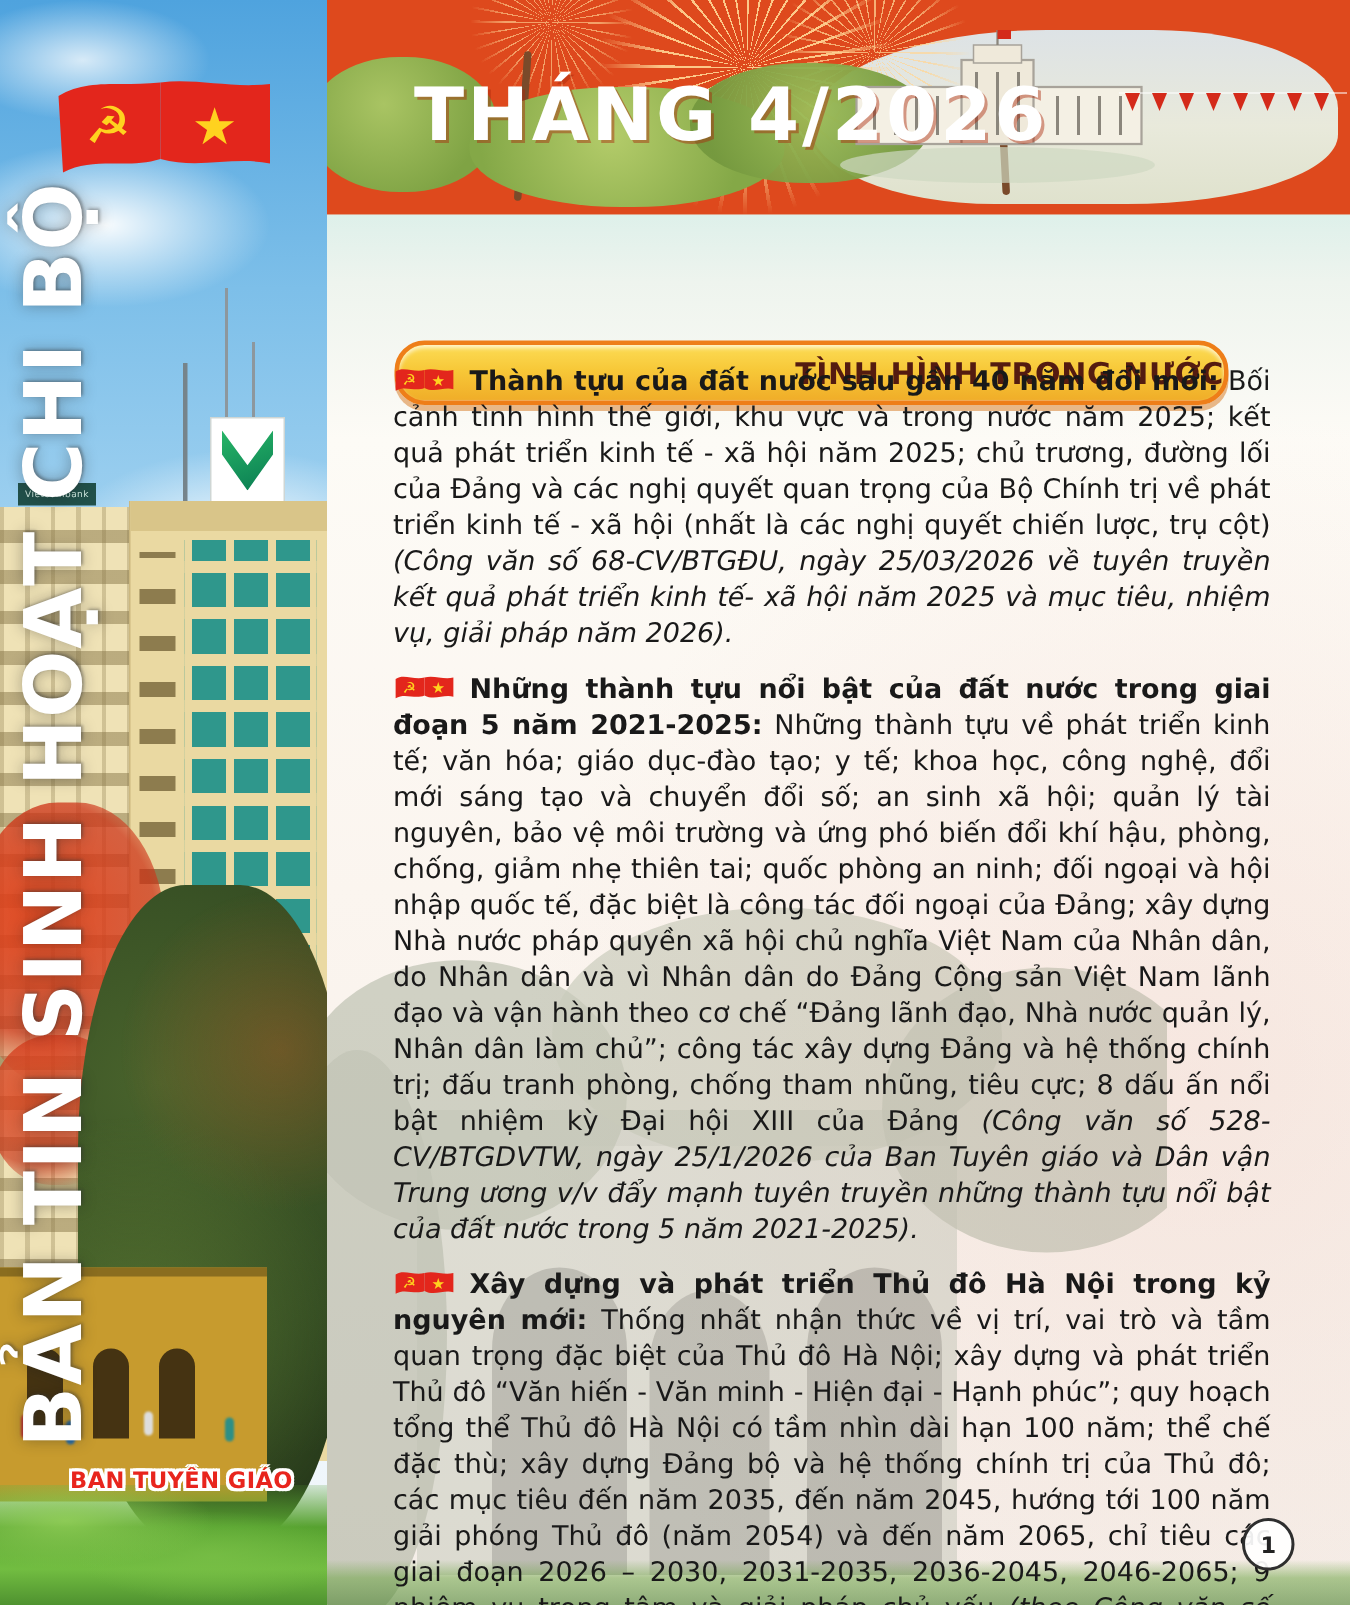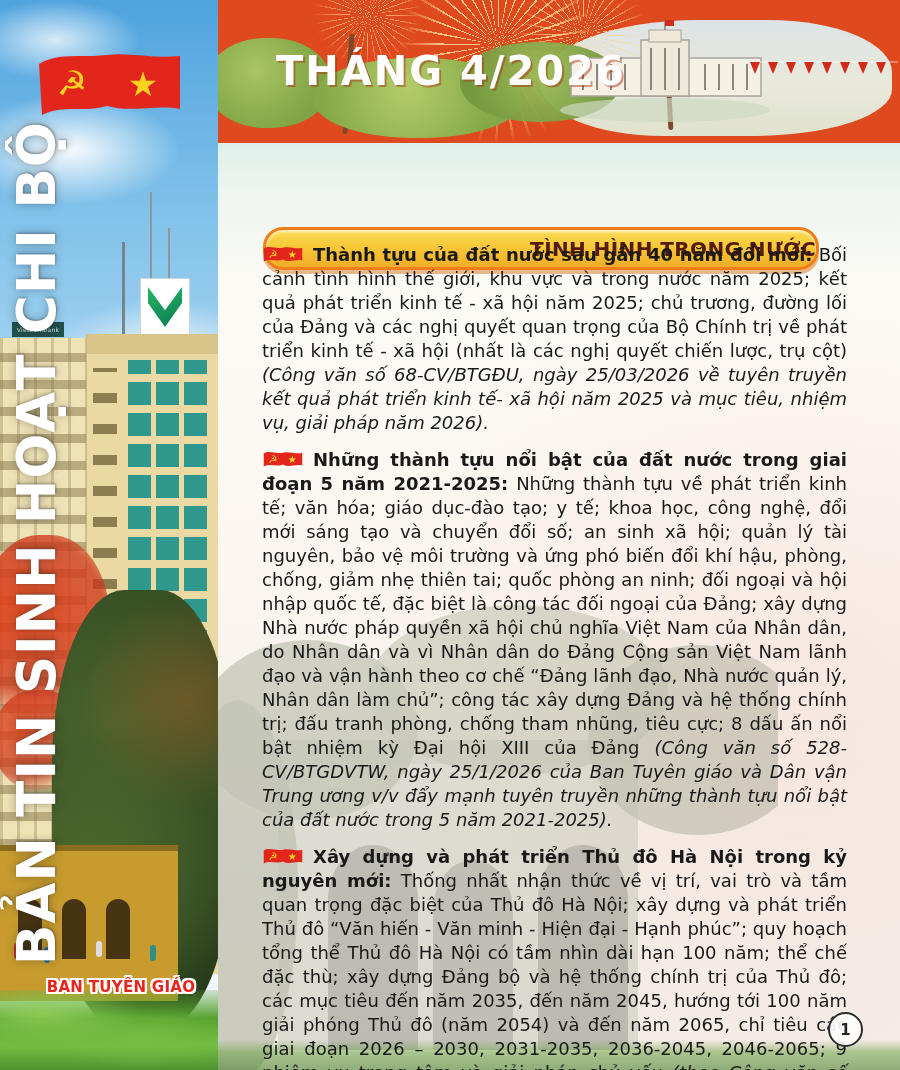--- a/index.html
+++ b/index.html
@@ -78,21 +78,21 @@
   .bu1{left:180px;top:-55px;width:200px;height:200px;}
   .bu2{left:300px;top:-30px;width:130px;height:130px;opacity:.8;}
   .bu3{left:95px;top:-40px;width:110px;height:110px;opacity:.7;}
   .hblob{position:absolute;border-radius:48%;}
   .ht1{left:-12px;top:38px;width:125px;height:90px;background:radial-gradient(circle at 40% 35%,#a9c463,#7fa344 70%);}
   .ht2{left:95px;top:58px;width:210px;height:80px;background:radial-gradient(circle at 45% 40%,#b4cc6a,#84a847 70%);}
   .ht3{left:242px;top:42px;width:160px;height:80px;background:radial-gradient(circle at 50% 40%,#9dbd58,#74983e 75%);opacity:.95;}
   .trunk{position:absolute;width:5px;background:#7a4a2a;border-radius:3px;}
   .tk1{left:128px;top:34px;height:100px;transform:rotate(4deg);}
   .tk2{left:448px;top:38px;height:92px;transform:rotate(-3deg);}
-  .month-title{position:absolute;left:58px;top:48px;font-size:40px;font-weight:800;color:#fff;letter-spacing:2px;
+  .month-title{position:absolute;left:58px;top:48px;font-size:49px;font-weight:800;color:#fff;letter-spacing:2px;
         text-shadow:2px 2px 0 rgba(170,40,10,.45);white-space:nowrap;}
 
   
   .content{position:absolute;left:218px;top:143px;width:682px;height:927px;overflow:hidden;
         background:linear-gradient(180deg,#def0ea 0px,#eef4ee 45px,#fdfbf6 150px,#fbf5ef 450px,#f5eee8 100%);}
   .blush{position:absolute;inset:0;background:radial-gradient(ellipse at 85% 62%,rgba(238,198,188,.28),transparent 55%);}
   .watermark{position:absolute;left:0;bottom:0;width:560px;height:480px;opacity:.33;}
   .grass-strip{position:absolute;left:0;bottom:0;width:100%;height:30px;
         background:linear-gradient(180deg,rgba(120,175,80,0),rgba(110,165,70,.55) 40%,rgba(75,130,48,.6));}
   .section-banner{position:absolute;left:45px;top:44px;width:550px;height:37px;border-radius:20px;

